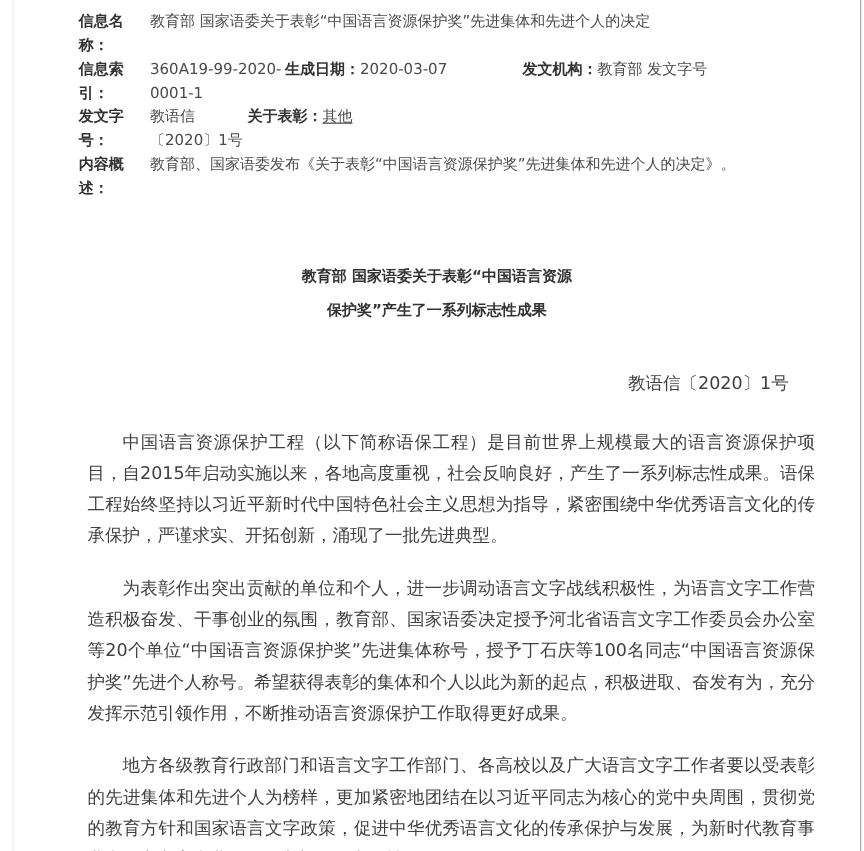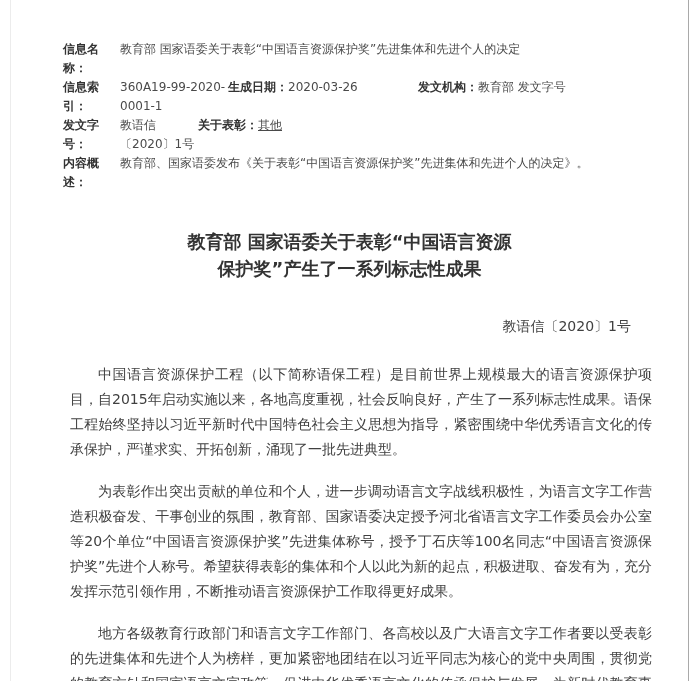--- a/index.html
+++ b/index.html
@@ -19,21 +19,20 @@
     padding-top: 8px;
     overflow: hidden;
     background: #ffffff;
   }
   
   .meta {
     padding-left: 52px;
     padding-right: 20px;
     font-size: 12px;
     color: #4a4a4a;
-    margin-top: 32px;
   }
   .meta-row {
     display: flex;
     align-items: flex-start;
     line-height: 19px;
   }
   .meta-label {
     font-weight: bold;
     color: #333333;
     flex: none;
@@ -41,23 +40,23 @@
   .w-l1  { width: 57px; }
   .w-v1  { width: 108px; flex: none; }
   .w-v1s { width: 78px;  flex: none; }
   .w-l2  { width: 60px; }
   .w-v2  { width: 130px; flex: none; }
   .w-v2s { width: 110px; flex: none; text-decoration: underline; }
   .w-l3  { width: 60px; }
   .meta-value { color: #4a4a4a; }
   
   .doc-title {
-    margin-top: 36px;
+    margin-top: 48px;
     text-align: center;
-    font-size: 18px;
+    font-size: 12px;
     font-weight: bold;
     color: #333333;
     line-height: 27px;
   }
   .doc-number {
     margin-top: 36px;
     text-align: right;
     padding-right: 57px;
     font-size: 14px;
     color: #404040;
@@ -82,21 +81,21 @@
 
   <div class="meta">
     <div class="meta-row">
       <span class="meta-label w-l1">信息名称：</span>
       <span class="meta-value">教育部 国家语委关于表彰“中国语言资源保护奖”先进集体和先进个人的决定</span>
     </div>
     <div class="meta-row">
       <span class="meta-label w-l1">信息索引：</span>
       <span class="meta-value w-v1">360A19-99-2020-0001-1</span>
       <span class="meta-label w-l2">生成日期：</span>
-      <span class="meta-value w-v2">2020-03-26</span>
+      <span class="meta-value w-v2">2020-03-07</span>
       <span class="meta-label w-l3">发文机构：</span>
       <span class="meta-value">教育部 发文字号</span>
     </div>
     <div class="meta-row">
       <span class="meta-label w-l1">发文字号：</span>
       <span class="meta-value w-v1s">教语信〔2020〕1号</span>
       <span class="meta-label w-l2">关于表彰：</span>
       <span class="meta-value w-v2s">其他</span>
     </div>
     <div class="meta-row">

